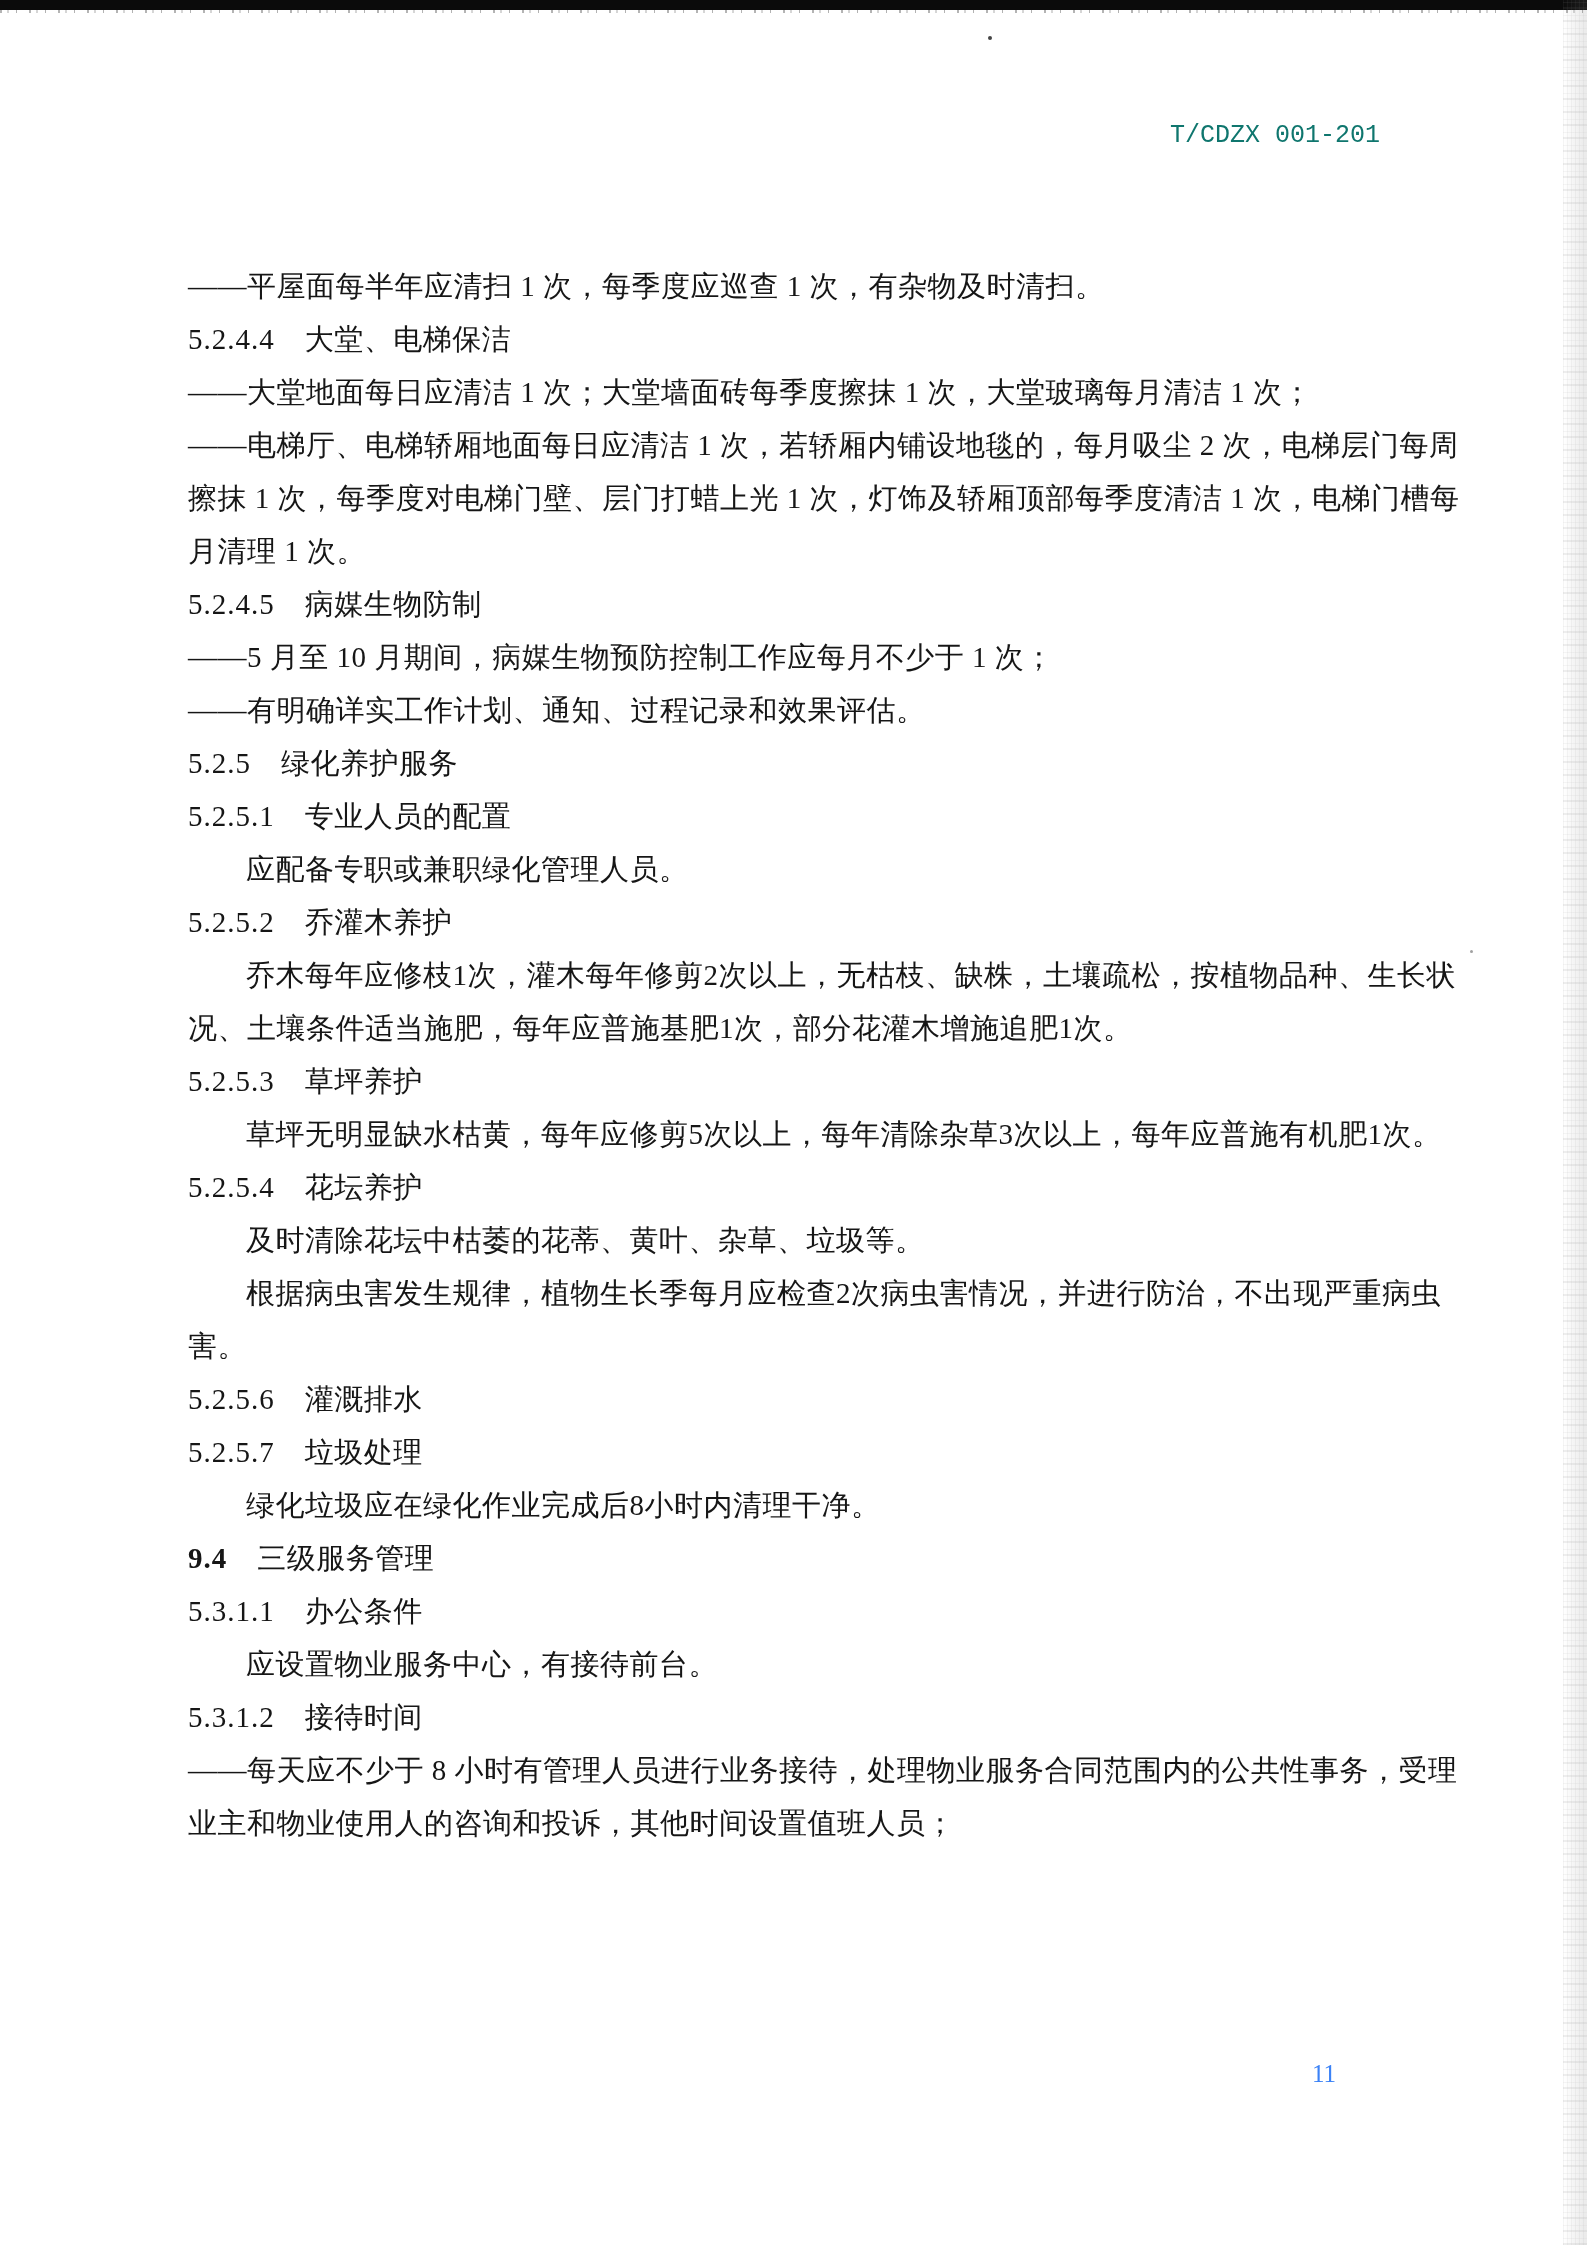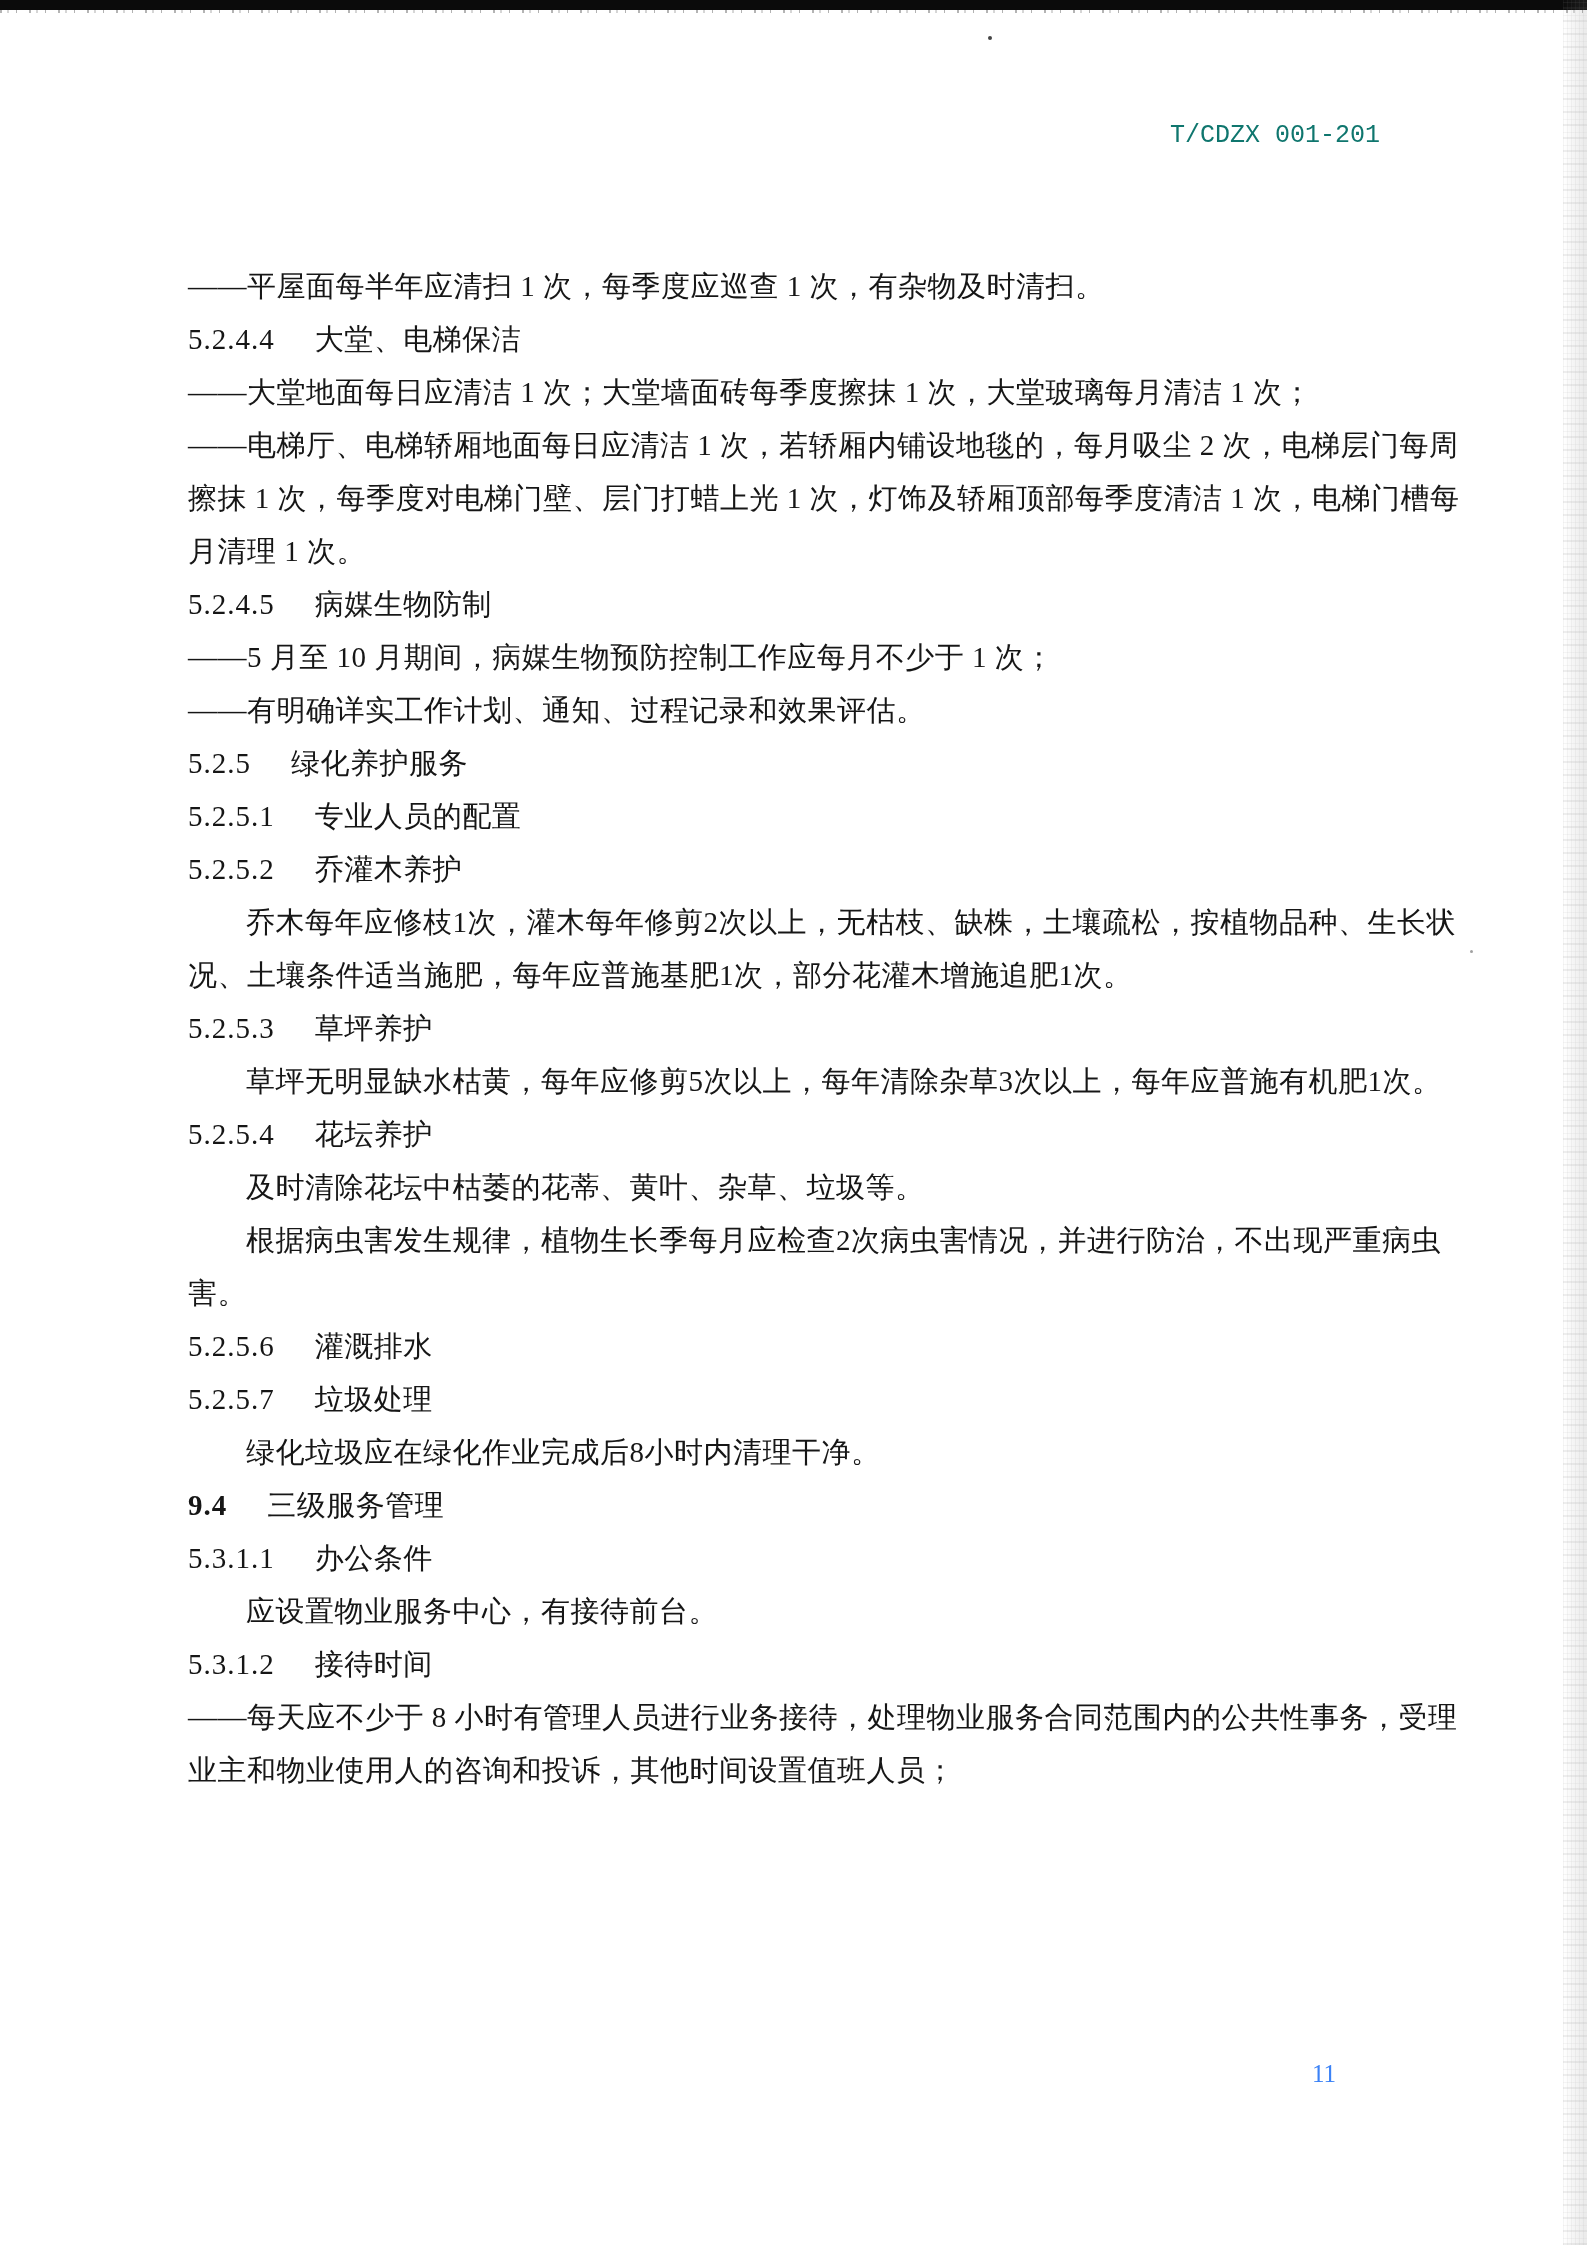--- a/index.html
+++ b/index.html
@@ -78,21 +78,21 @@
   .line {
     height: 53px;
     line-height: 53px;
     font-size: 29px;
     white-space: nowrap;
     letter-spacing: 0.5px;
   }
   .line.para { padding-left: 58px; }
   .line.heading .num {
     display: inline-block;
-    margin-right: 40px;
+    margin-right: 30px;
     letter-spacing: 1px;
   }
   .line.heading .num.bold { font-weight: bold; }
 
   .page-number {
     position: absolute;
     left: 1312px;
     top: 2060px;
     font-size: 25px;
     color: #3b82f6;
@@ -116,20 +116,21 @@
       <div class="line heading"><span class="num">5.2.4.4</span><span class="title">大堂、电梯保洁</span></div>
       <div class="line dash">——大堂地面每日应清洁 1 次；大堂墙面砖每季度擦抹 1 次，大堂玻璃每月清洁 1 次；</div>
       <div class="line dash">——电梯厅、电梯轿厢地面每日应清洁 1 次，若轿厢内铺设地毯的，每月吸尘 2 次，电梯层门每周</div>
       <div class="line cont">擦抹 1 次，每季度对电梯门壁、层门打蜡上光 1 次，灯饰及轿厢顶部每季度清洁 1 次，电梯门槽每</div>
       <div class="line cont">月清理 1 次。</div>
       <div class="line heading"><span class="num">5.2.4.5</span><span class="title">病媒生物防制</span></div>
       <div class="line dash">——5 月至 10 月期间，病媒生物预防控制工作应每月不少于 1 次；</div>
       <div class="line dash">——有明确详实工作计划、通知、过程记录和效果评估。</div>
       <div class="line heading"><span class="num">5.2.5</span><span class="title">绿化养护服务</span></div>
       <div class="line heading"><span class="num">5.2.5.1</span><span class="title">专业人员的配置</span></div>
+      <div class="line para">应配备专职或兼职绿化管理人员。</div>
       <div class="line heading"><span class="num">5.2.5.2</span><span class="title">乔灌木养护</span></div>
       <div class="line para">乔木每年应修枝1次，灌木每年修剪2次以上，无枯枝、缺株，土壤疏松，按植物品种、生长状</div>
       <div class="line cont">况、土壤条件适当施肥，每年应普施基肥1次，部分花灌木增施追肥1次。</div>
       <div class="line heading"><span class="num">5.2.5.3</span><span class="title">草坪养护</span></div>
       <div class="line para">草坪无明显缺水枯黄，每年应修剪5次以上，每年清除杂草3次以上，每年应普施有机肥1次。</div>
       <div class="line heading"><span class="num">5.2.5.4</span><span class="title">花坛养护</span></div>
       <div class="line para">及时清除花坛中枯萎的花蒂、黄叶、杂草、垃圾等。</div>
       <div class="line para">根据病虫害发生规律，植物生长季每月应检查2次病虫害情况，并进行防治，不出现严重病虫</div>
       <div class="line cont">害。</div>
       <div class="line heading"><span class="num">5.2.5.6</span><span class="title">灌溉排水</span></div>

